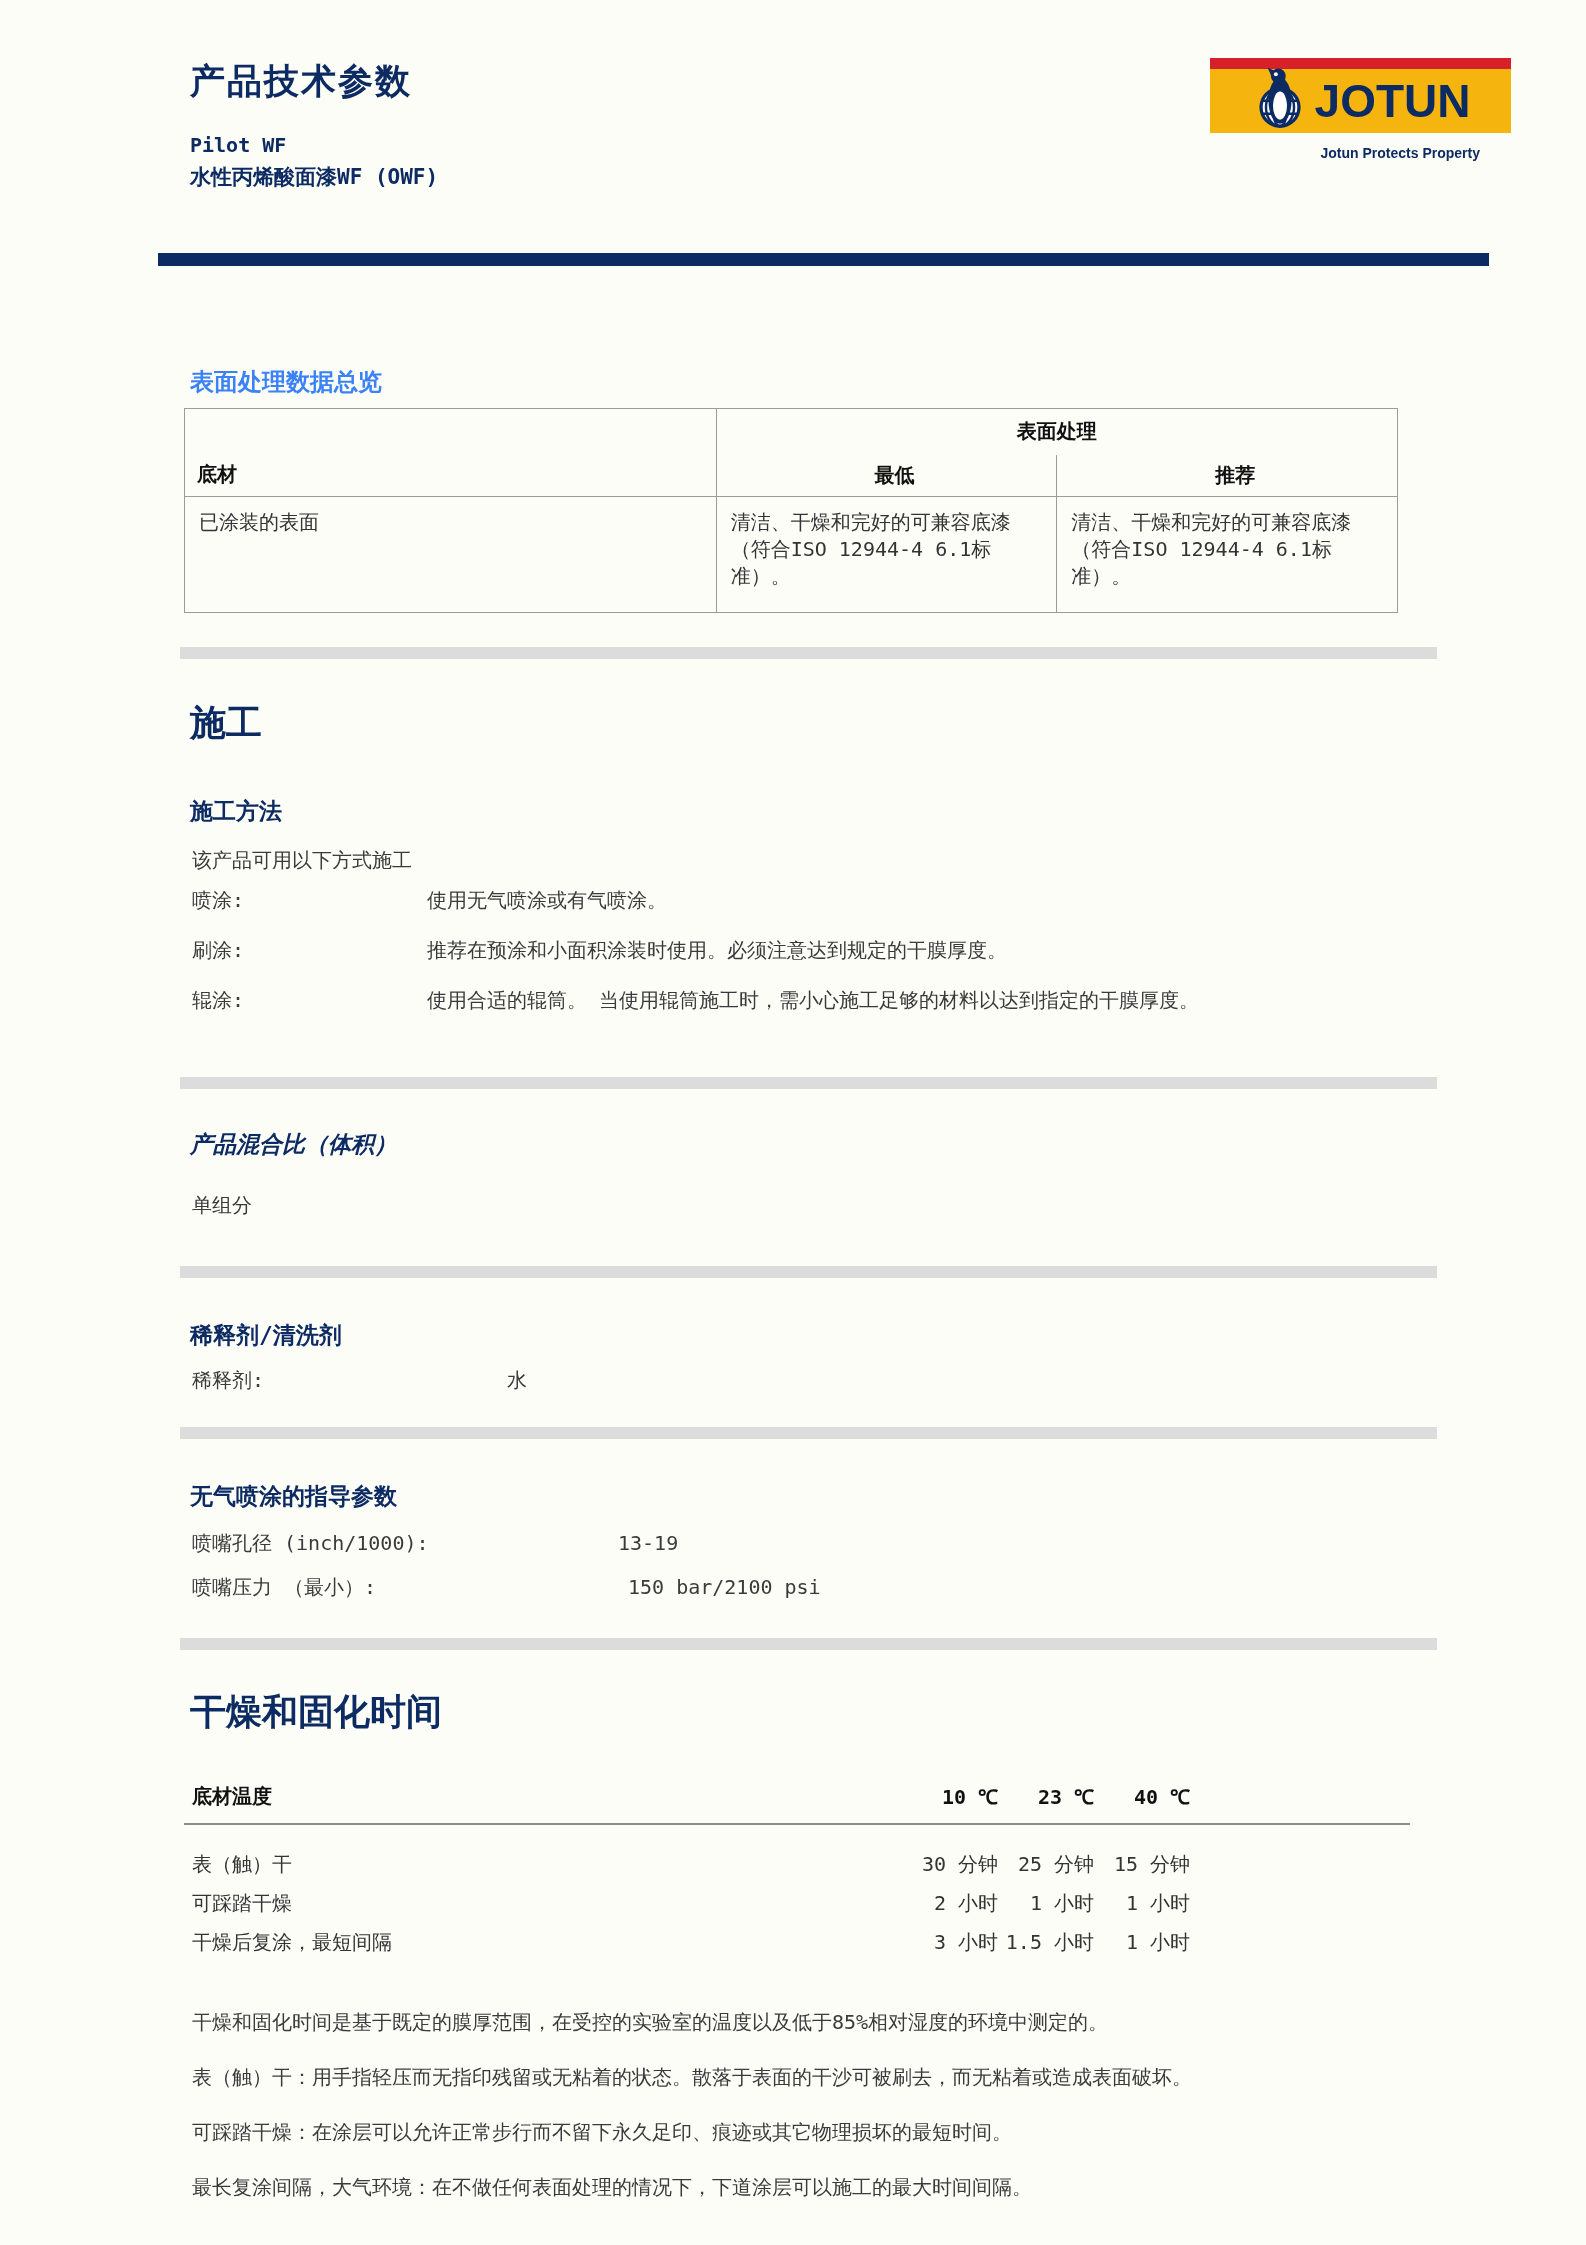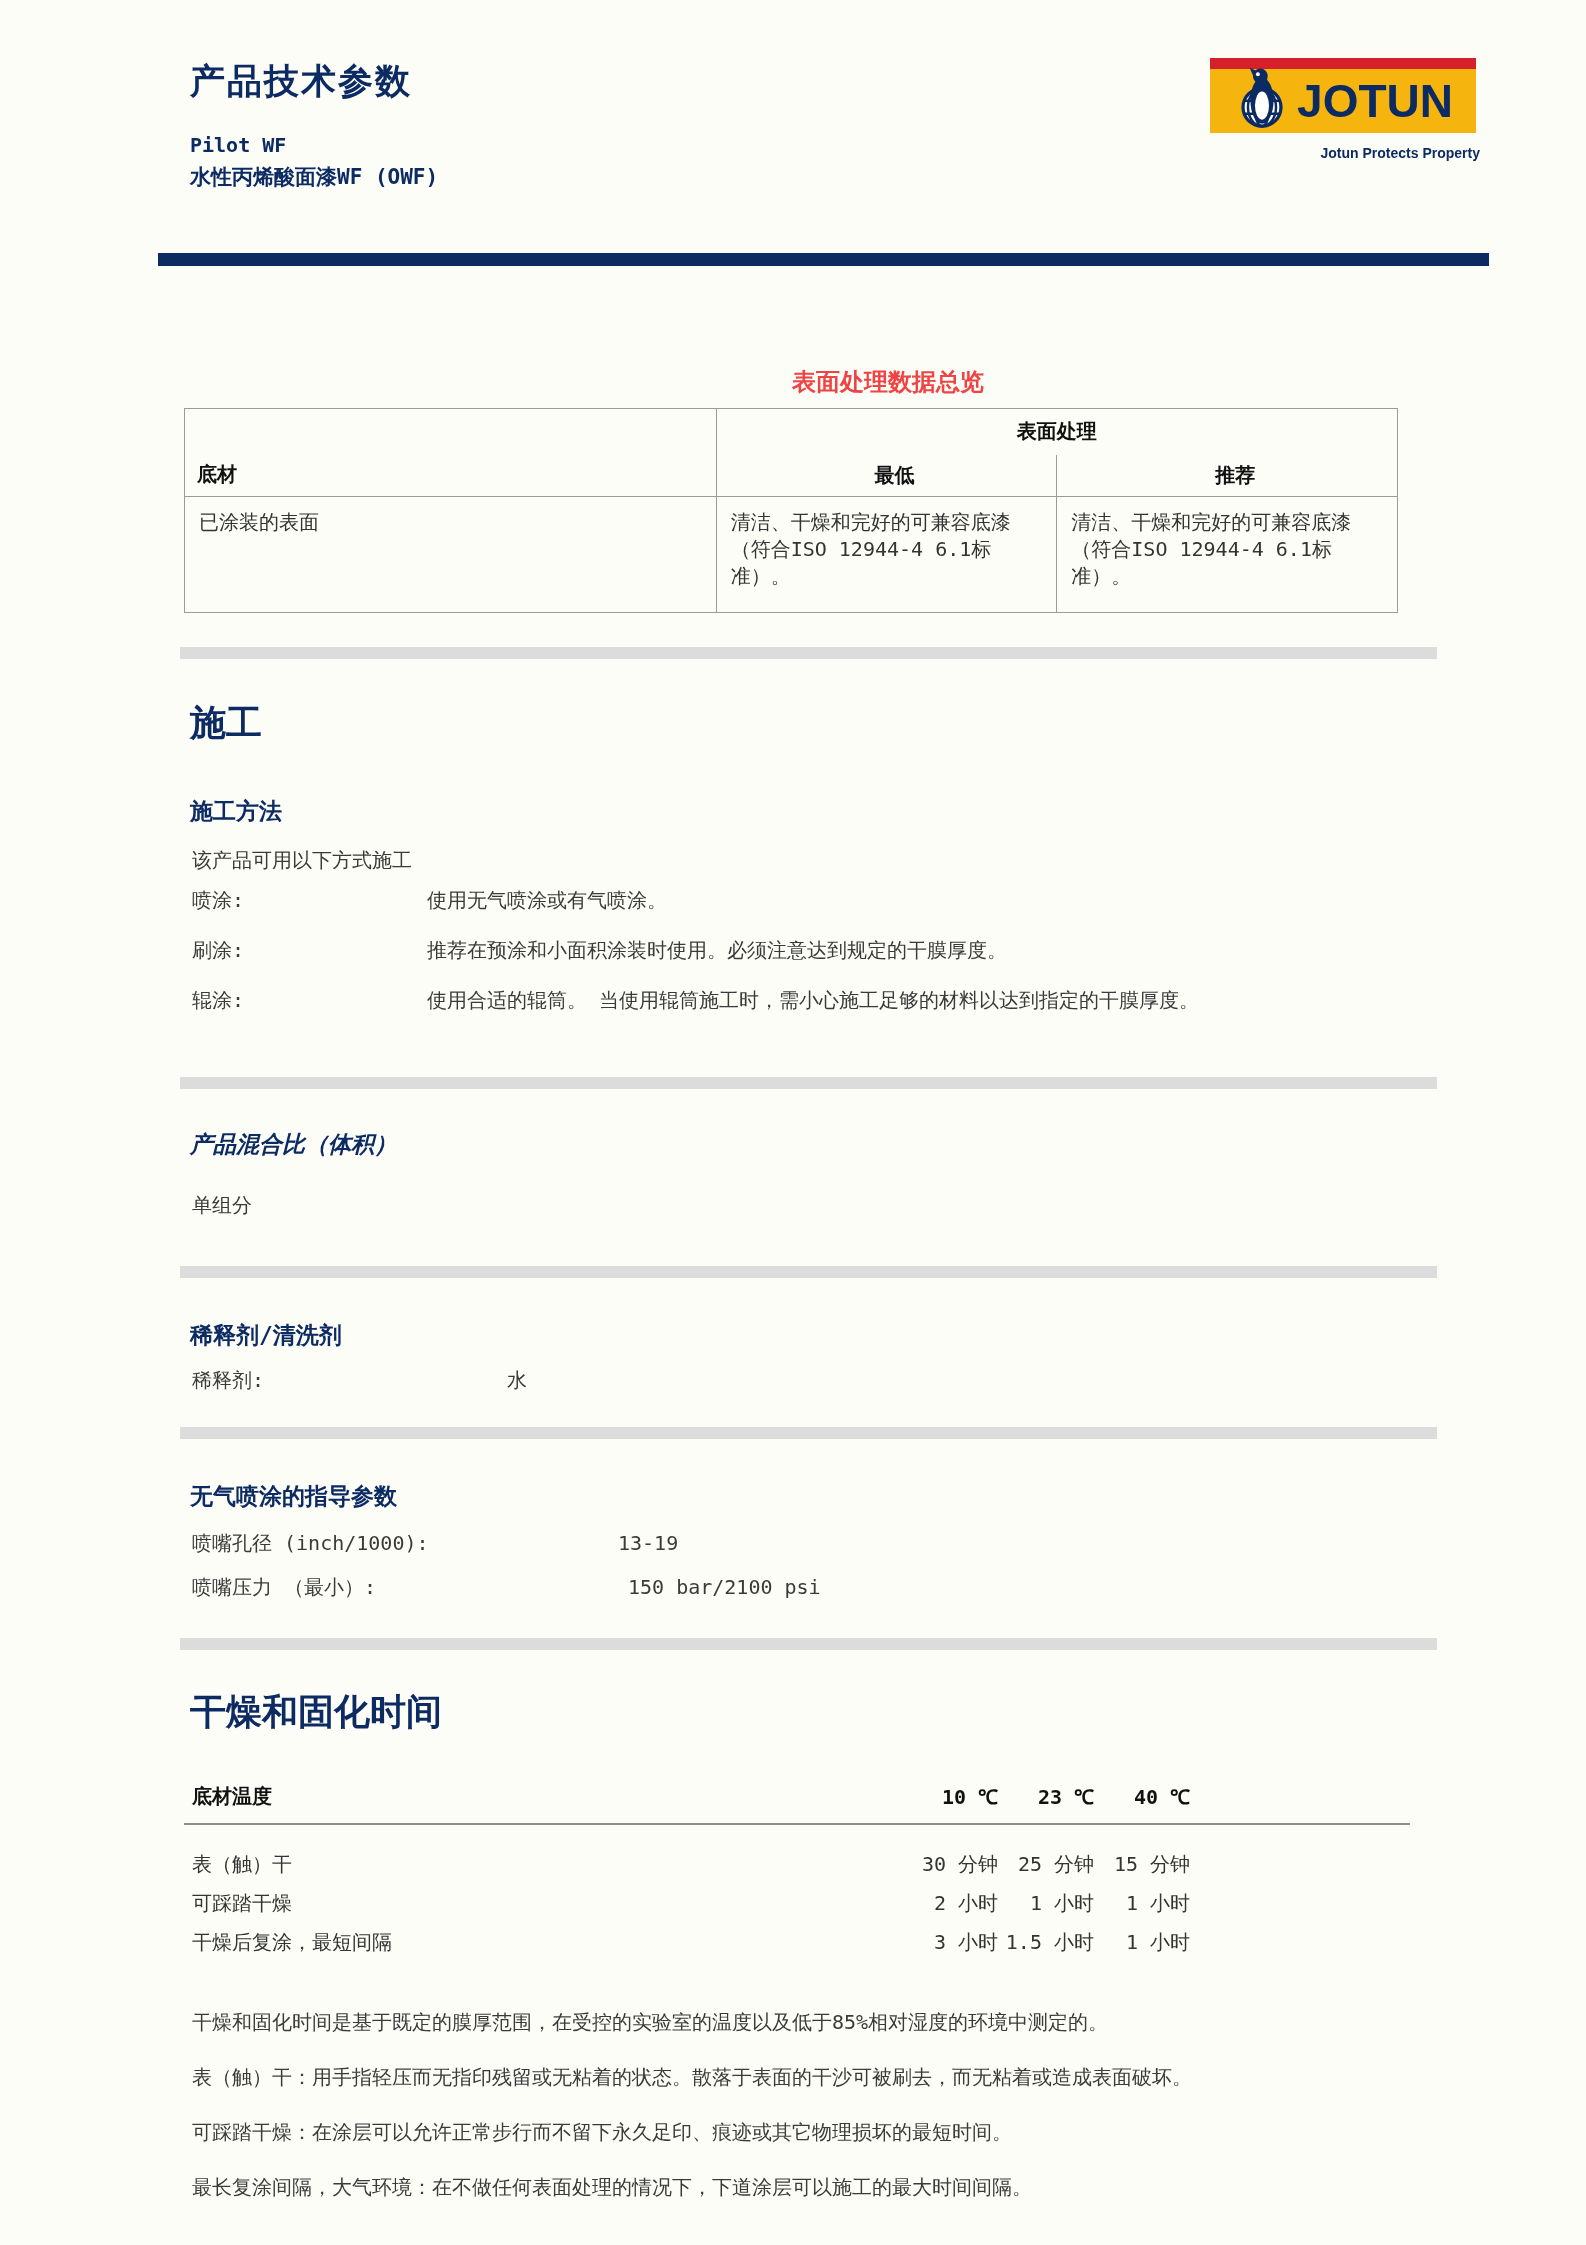--- a/index.html
+++ b/index.html
@@ -17,34 +17,34 @@
   .navy { background:#0d2b63; }
 
   
   .masthead { display:flex; justify-content:space-between; align-items:flex-start;
               margin-left:190px; margin-right:106px; }
   .doc-title { font-size:35px; font-weight:bold; color:#0d2b63; letter-spacing:2px; }
   .product-name { margin-top:28px; font-size:20px; font-weight:bold; color:#0d2b63; }
   .product-sub { margin-top:6px; font-size:21px; font-weight:bold; color:#0d2b63; }
 
   .logo-wrap { width:270px; }
-  .logo-box { width:266px; }
+  .logo-box { width:301px; }
   .logo-red { height:11px; background:#d6212a; }
   .logo-yellow { height:64px; background:#f6b40e; display:flex; align-items:center; justify-content:center; gap:6px; }
   .logo-word { font-family:"Liberation Sans",sans-serif; font-weight:bold; font-size:46px; color:#0d2b63; letter-spacing:0px; line-height:1; }
   .logo-tagline { margin-top:12px; text-align:right; font-family:"Liberation Sans",sans-serif;
                   font-weight:bold; font-size:14px; color:#0d2b63; }
 
   
   .bar { margin-left:158px; width:1331px; }
   .bar-top { height:13px; margin-top:62px; }
   .bar-gray { height:12px; background:#dcdcdc; margin-left:180px; width:1257px; }
 
   
-  .h-black { margin-left:190px; font-size:24px; font-weight:bold; color:#ef4444;text-align:center; }
+  .h-black { margin-left:190px; font-size:24px; font-weight:bold; color:#3b82f6; }
   .h-big   { margin-left:190px; font-size:36px; font-weight:bold; color:#0d2b63; }
   .h-sub   { margin-left:190px; font-size:23px; font-weight:bold; color:#0d2b63; }
 
   .body-line { margin-left:192px; line-height:1.1; }
 
   
   table.prep { border-collapse:collapse; margin-left:184px; margin-top:10px; width:1214px;
                table-layout:fixed; }
   table.prep { border:1px solid #9b9b9b; }
   table.prep td { vertical-align:middle; }

